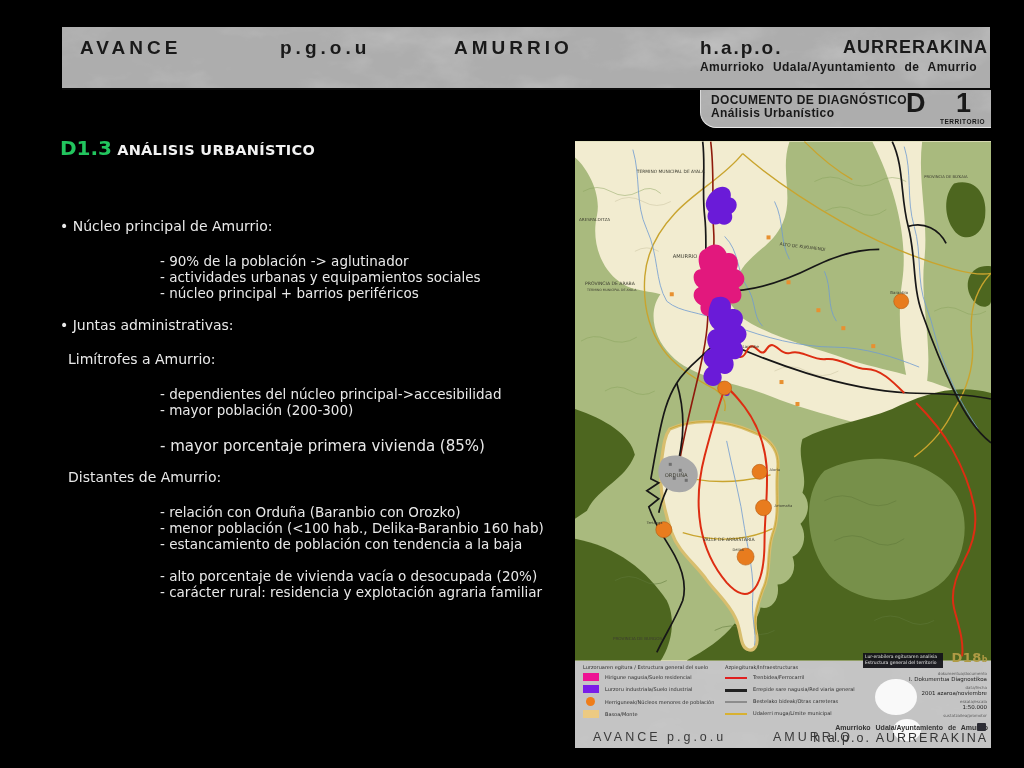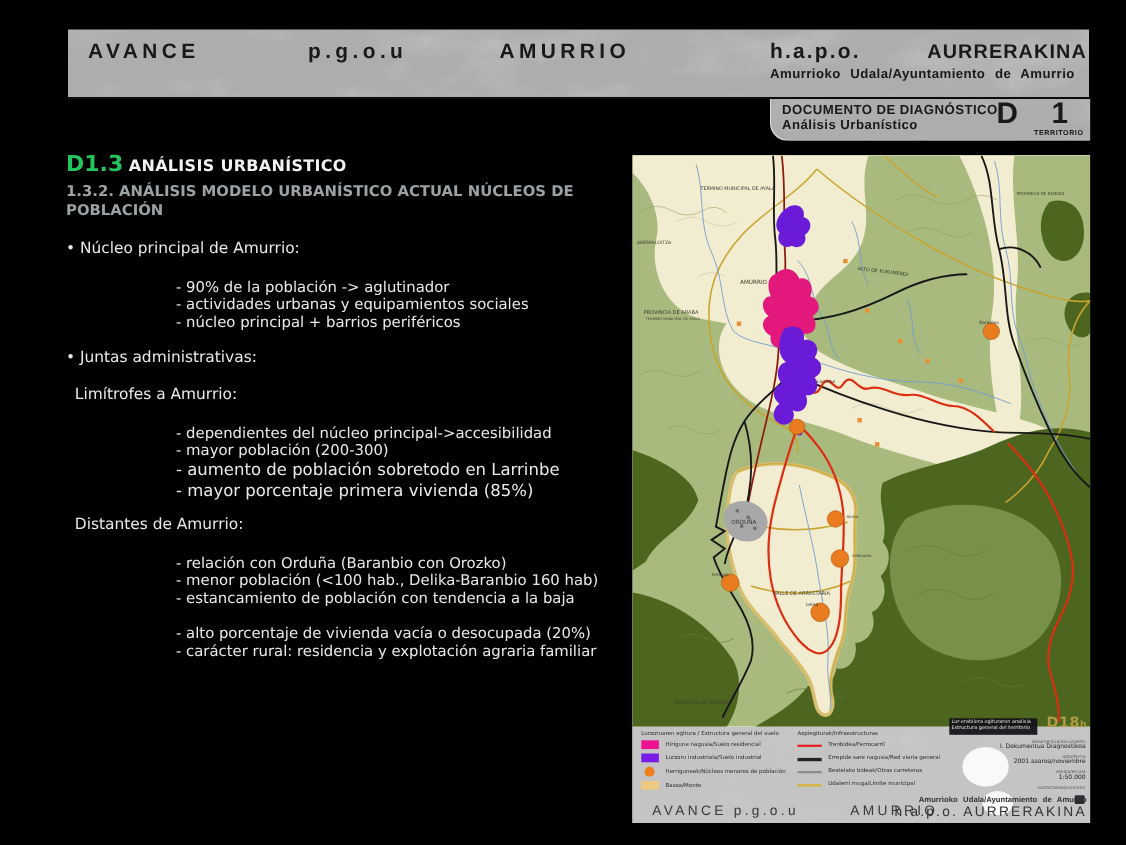--- a/index.html
+++ b/index.html
@@ -99,31 +99,29 @@
     <span class="bannertxt doc-l" style="left:10px;top:16px">Análisis Urbanístico</span>
     <span class="bannertxt doc-code" style="left:205px;top:-2px">D</span>
     <span class="bannertxt doc-code" style="left:255px;top:-2px">1</span>
     <span class="bannertxt doc-cap" style="right:6px;bottom:2px;position:absolute">TERRITORIO</span>
   </div>
 
   <div class="line" style="left:60px;top:136px">
     <span class="hl-code">D1.3</span>
     <span class="hl-title">ANÁLISIS URBANÍSTICO</span>
   </div>
-  <div class="line hl-sub" style="left:60px;top:166px">1.3.2. ANÁLISIS MODELO URBANÍSTICO ACTUAL NÚCLEOS DE POBLACIÓN</div>
 
   <div class="line l-bullet" style="top:218px">• Núcleo principal de Amurrio:</div>
   <div class="line l-dash" style="top:253px">- 90% de la población -&gt; aglutinador</div>
   <div class="line l-dash" style="top:269px">- actividades urbanas y equipamientos sociales</div>
   <div class="line l-dash" style="top:285px">- núcleo principal + barrios periféricos</div>
   <div class="line l-bullet" style="top:317px">• Juntas administrativas:</div>
   <div class="line l-sub" style="top:351px">Limítrofes a Amurrio:</div>
   <div class="line l-dash" style="top:386px">- dependientes del núcleo principal-&gt;accesibilidad</div>
   <div class="line l-dash" style="top:402px">- mayor población (200-300)</div>
-  <div class="line l-dash-lg" style="top:418px">- aumento de población sobretodo en Larrinbe</div>
   <div class="line l-dash-lg" style="top:437px">- mayor porcentaje primera vivienda (85%)</div>
   <div class="line l-sub" style="top:469px">Distantes de Amurrio:</div>
   <div class="line l-dash" style="top:504px">- relación con Orduña (Baranbio con Orozko)</div>
   <div class="line l-dash" style="top:520px">- menor población (&lt;100 hab., Delika-Baranbio 160 hab)</div>
   <div class="line l-dash" style="top:536px">- estancamiento de población con tendencia a la baja</div>
   <div class="line l-dash" style="top:568px">- alto porcentaje de vivienda vacía o desocupada (20%)</div>
   <div class="line l-dash" style="top:584px">- carácter rural: residencia y explotación agraria familiar</div>
 
   <div id="map">
     <svg id="mapsvg" width="416" height="520" viewBox="0 0 417 520">

